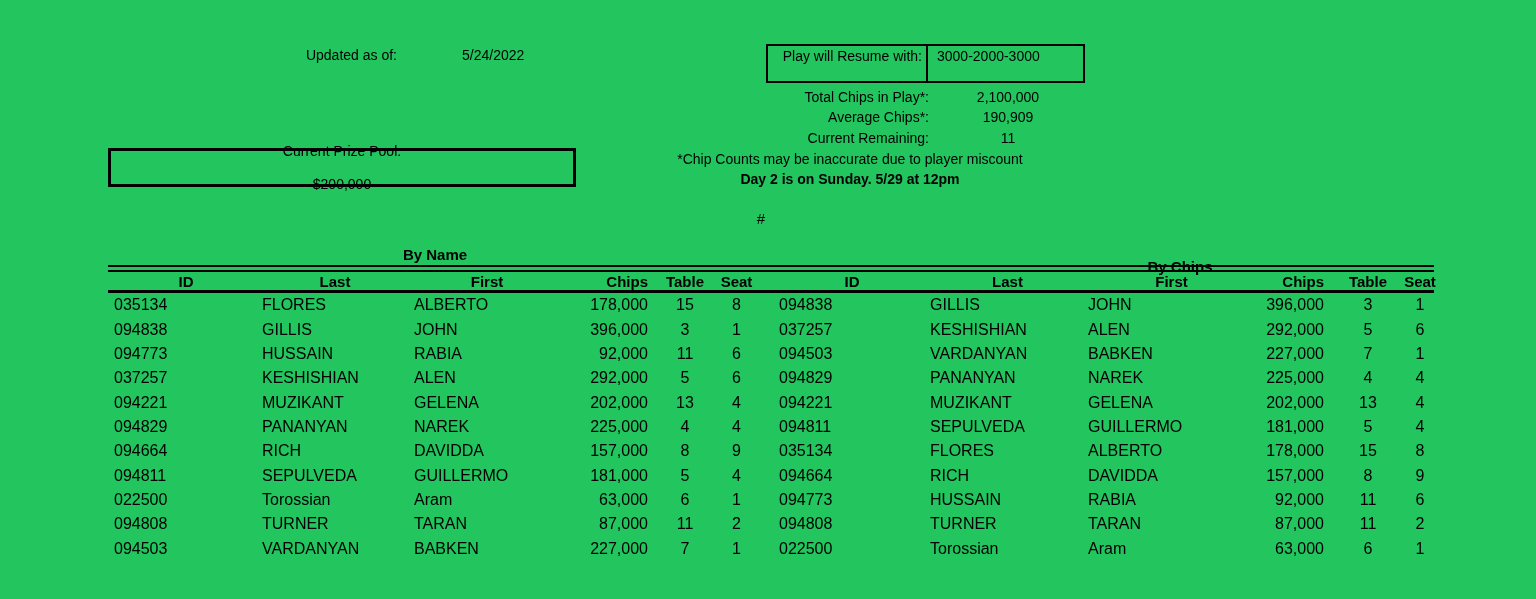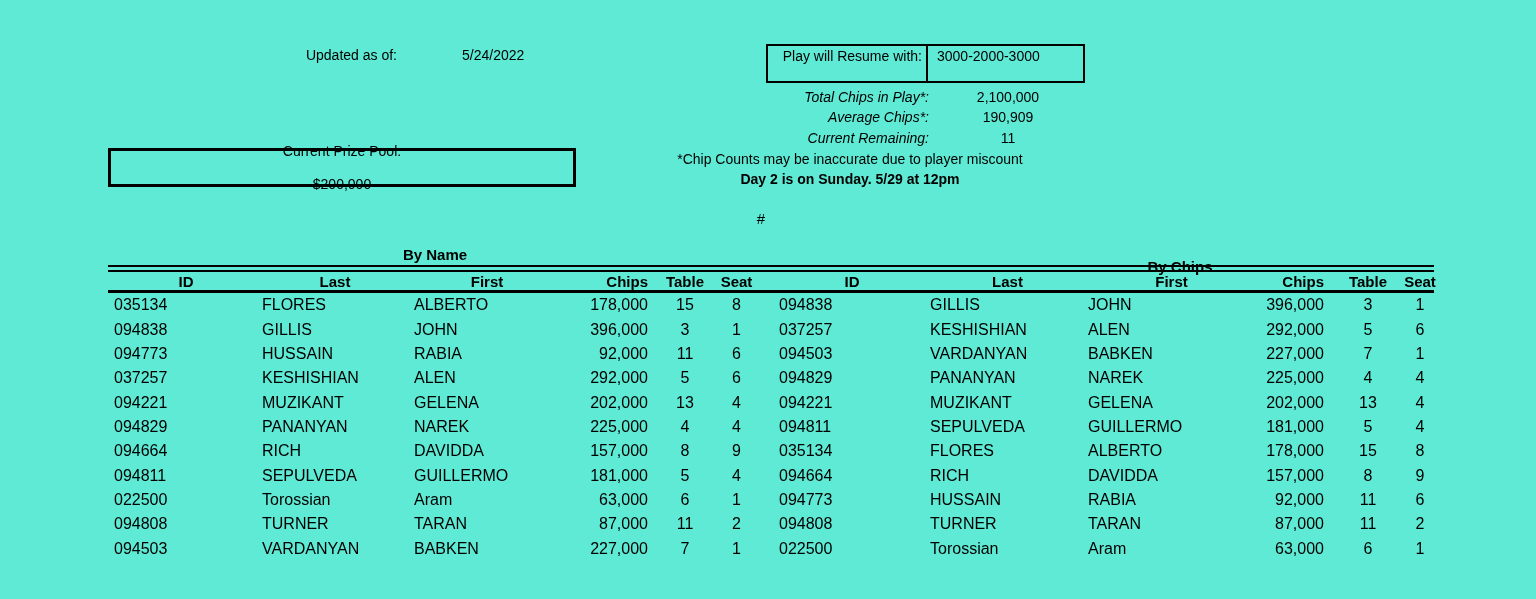--- a/index.html
+++ b/index.html
@@ -1,19 +1,19 @@
 <!DOCTYPE html>
 <html><head>
 <meta charset="utf-8">
 <style>
   html,body{margin:0;padding:0;background:#ffffff;}
   #canvas{
     position:relative;
     width:1536px;height:599px;
-    background:#5eead4;
+    background:#22c55e;
     font-family:"Liberation Sans","DejaVu Sans",sans-serif;
     color:#000;
     overflow:hidden;
   }
   .abs{position:absolute;}
   .t14{font-size:14px;line-height:16px;}
   .bold{font-weight:bold;}
   .right{text-align:right;}
   .center{text-align:center;}
 
@@ -22,21 +22,21 @@
     left:766px;top:44px;width:315px;height:35px;
     border:2px solid #000;display:flex;
   }
   #resume-box .lcell{
     width:160px;border-right:2px solid #000;
     padding:2px 4px 0 0;text-align:right;box-sizing:border-box;
   }
   #resume-box .rcell{flex:1;padding:2px 0 0 9px;}
 
   
-  .stat-label{left:629px;width:300px;text-align:right;font-style:italic;}
+  .stat-label{left:629px;width:300px;text-align:right;}
   .stat-value{left:938px;width:140px;text-align:center;}
 
   
   #prize-box{
     left:108px;top:148px;width:462px;height:33px;
     border:3px solid #000;
     display:flex;flex-direction:column;justify-content:center;
     text-align:center;line-height:17px;gap:16px;
   }
 

